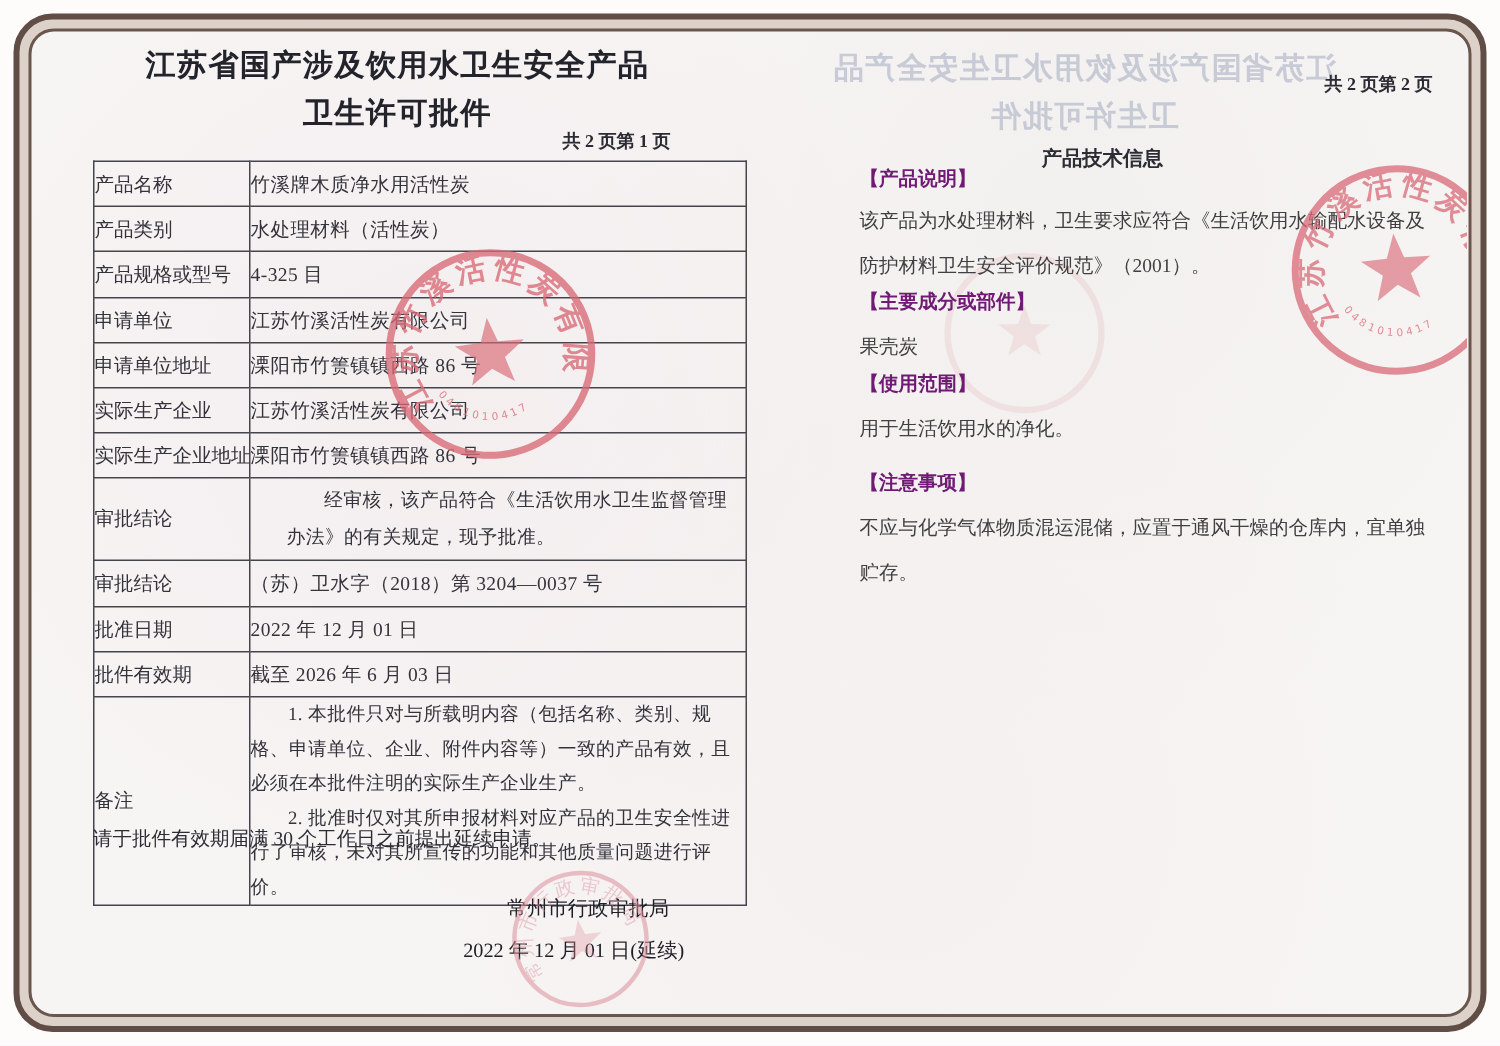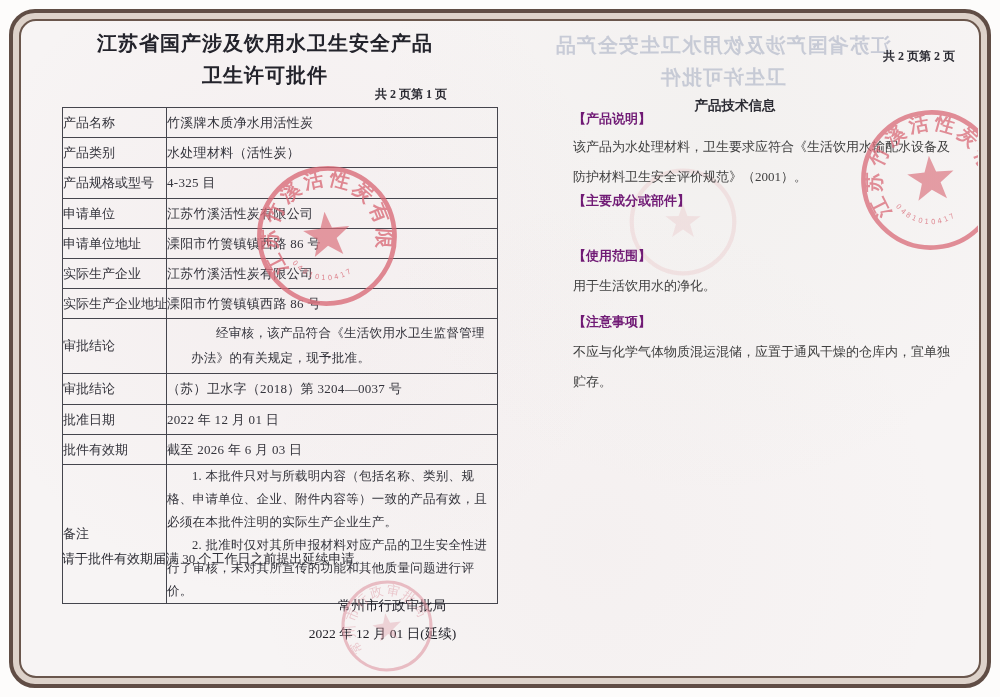--- a/index.html
+++ b/index.html
@@ -177,20 +177,21 @@
       </g>
     </svg>
 
     <div class="abs pagenum" style="left:345px;top:28px;width:110px;text-align:right">共 2 页第 2 页</div>
     <div class="abs p2-heading">产品技术信息</div>
 
     <div class="abs sec-label" style="top:90px">【产品说明】</div>
     <div class="abs sec-body" style="top:112px">该产品为水处理材料，卫生要求应符合《生活饮用水输配水设备及防护材料卫生安全评价规范》（2001）。</div>
 
     <div class="abs sec-label" style="top:172px">【主要成分或部件】</div>
+    <div class="abs sec-body" style="top:196px">果壳炭</div>
 
     <div class="abs sec-label" style="top:227px">【使用范围】</div>
     <div class="abs sec-body" style="top:251px">用于生活饮用水的净化。</div>
 
     <div class="abs sec-label" style="top:293px">【注意事项】</div>
     <div class="abs sec-body" style="top:317px">不应与化学气体物质混运混储，应置于通风干燥的仓库内，宜单独贮存。</div>
 
     <svg class="stamp" style="left:356px;top:85px;transform:rotate(-5deg)" width="150" height="150" viewBox="0 0 160 160">
       <g opacity="0.75">
         <circle cx="80" cy="80" r="72" fill="none" stroke="#d96a77" stroke-width="5"></circle>

